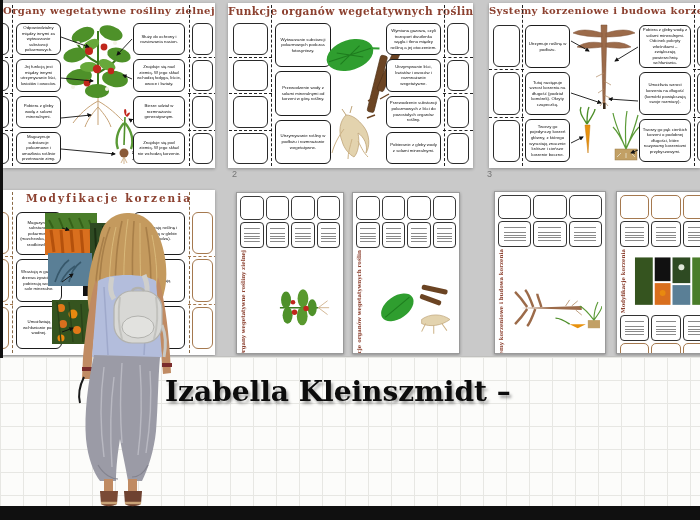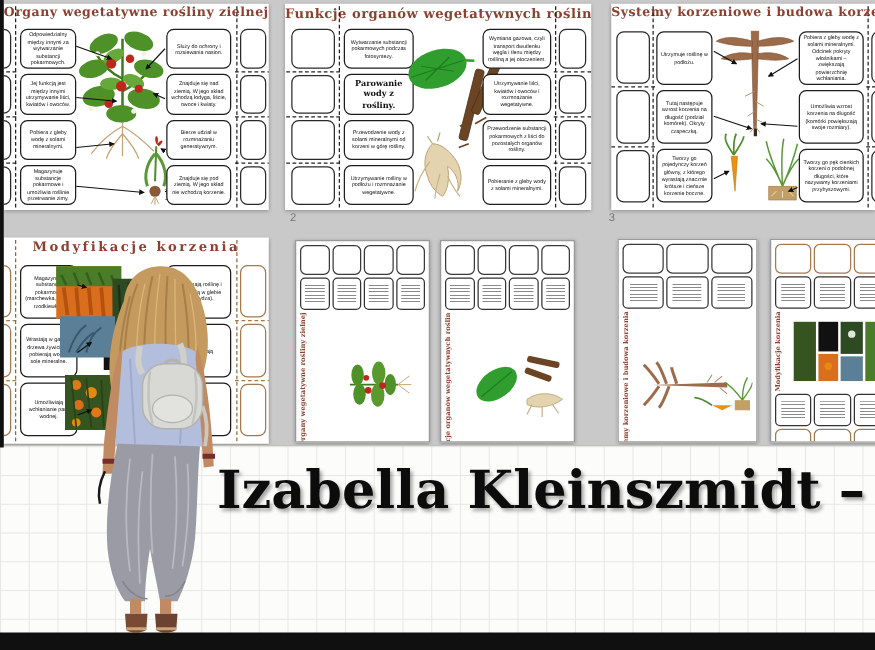--- a/index.html
+++ b/index.html
@@ -39,22 +39,22 @@
   .rtitle{writing-mode:vertical-rl;transform:rotate(180deg);width:13px;
           font-family:"DejaVu Serif",serif;font-weight:bold;font-size:5.4px;
           color:#8c4130;text-align:center;overflow:hidden;}
   .rart{flex:1;}
   
   .banner{position:absolute;left:0;top:356px;width:700px;height:150px;background:#fcfcfa;
           border-top:1px solid #c0c0be;
           background-image:linear-gradient(#e7e7e3 1px,transparent 1px),
                            linear-gradient(90deg,#e7e7e3 1px,transparent 1px);
           background-size:23px 23px;}
-  .banner-text{position:absolute;left:165px;right:8px;top:2px;text-align:right;
-               font-family:"DejaVu Serif",serif;font-weight:bold;font-size:42px;
+  .banner-text{position:absolute;left:165px;right:8px;top:2px;text-align:left;
+               font-family:"DejaVu Serif",serif;font-weight:bold;font-size:28px;
                color:#0c0c0c;line-height:66px;text-shadow:2px 3px 3px rgba(0,0,0,.35);}
   .blackbar{position:absolute;left:0;top:506px;width:700px;height:14px;background:#101010;}
   .leftstrip{position:absolute;left:0;top:0;width:3px;height:358px;background:#101010;z-index:8;}
   .woman{position:absolute;left:70px;top:207px;z-index:30;}
 </style>
 </head>
 <body>
 
 <div class="screen">
 
@@ -168,21 +168,20 @@
         <div class="cutline"></div>
       <div class="ebox"></div>
         <div class="cutline"></div>
       <div class="ebox"></div>
         <div class="cutline"></div>
       <div class="ebox"></div>
     </div>
     <div class="dash-v" style="left:43px"></div>
     <div class="tcol" style="left:47px;width:56px;top:20px;bottom:4px">
       <div class="tbox">Wytwarzanie substancji pokarmowych podczas fotosyntezy.</div>
-      <div class="tbox big">Parowanie wody z rośliny.</div>
       <div class="tbox">Przewodzenie wody z solami mineralnymi od korzeni w górę rośliny.</div>
       <div class="tbox">Utrzymywanie rośliny w podłożu i rozmnażanie wegetatywne.</div>
     </div>
     <svg class="art" viewBox="0 0 245 165">
       <g transform="rotate(-18 122 52)">
         <ellipse cx="122" cy="52" rx="24" ry="15" fill="#2f9e2f"></ellipse>
         <path d="M100,52 L144,52 M110,46 L134,58 M110,58 L134,46" stroke="#1e7c1e" stroke-width="1" fill="none"></path>
         <path d="M144,52 l8,3" stroke="#2f9e2f" stroke-width="2"></path>
       </g>
       <g fill="#6b4423" stroke="#4c2f16" stroke-width=".6">

